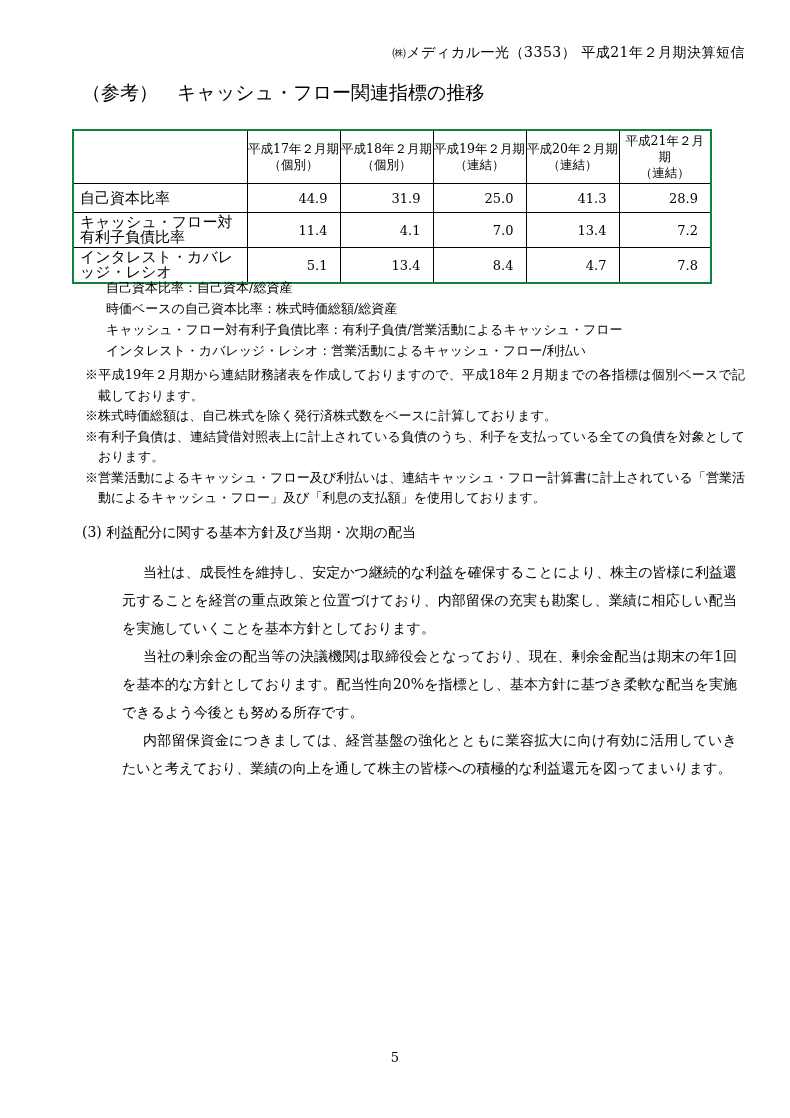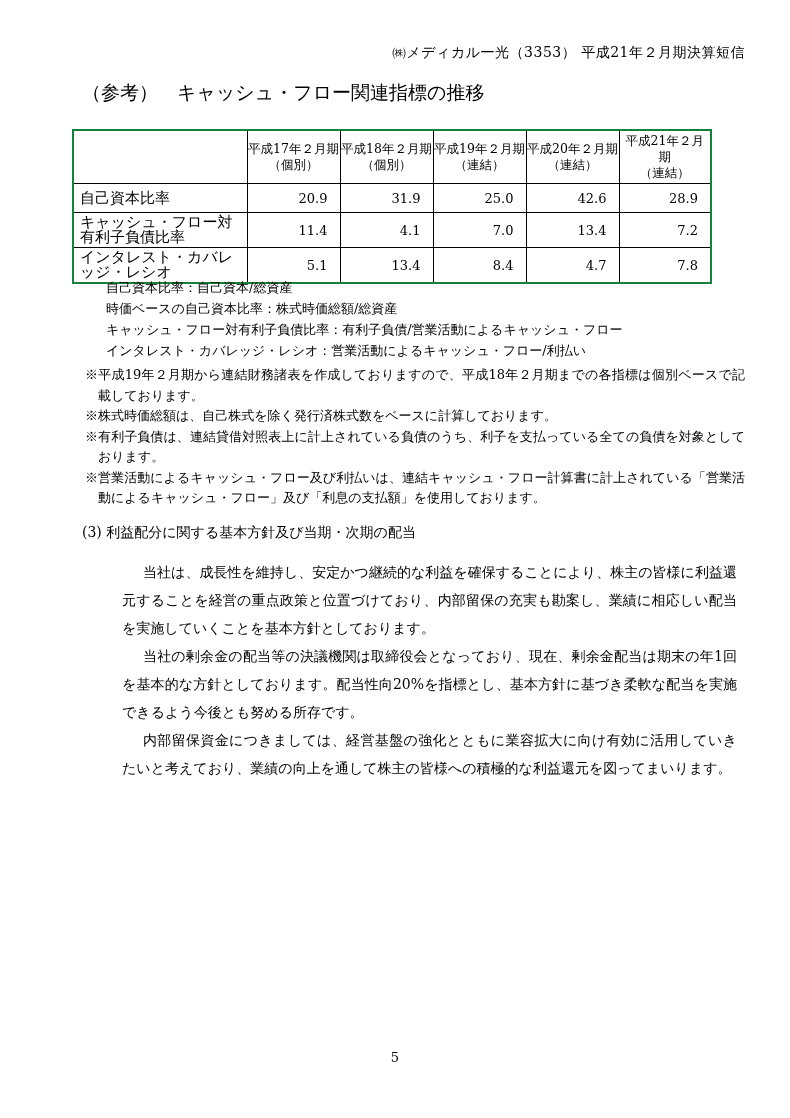--- a/index.html
+++ b/index.html
@@ -149,24 +149,24 @@
           <span>平成20年２月期</span><br>
           <span>（連結）</span>
         </th>
         <th class="col-head">
           <span>平成21年２月期</span><br>
           <span>（連結）</span>
         </th>
       </tr>
       <tr class="r1">
         <td class="row-label">自己資本比率</td>
-        <td class="val">20.9</td>
+        <td class="val">44.9</td>
         <td class="val">31.9</td>
         <td class="val">25.0</td>
-        <td class="val">42.6</td>
+        <td class="val">41.3</td>
         <td class="val">28.9</td>
       </tr>
       <tr class="r3">
         <td class="row-label">キャッシュ・フロー対有利子負債比率</td>
         <td class="val">11.4</td>
         <td class="val">4.1</td>
         <td class="val">7.0</td>
         <td class="val">13.4</td>
         <td class="val">7.2</td>
       </tr>

